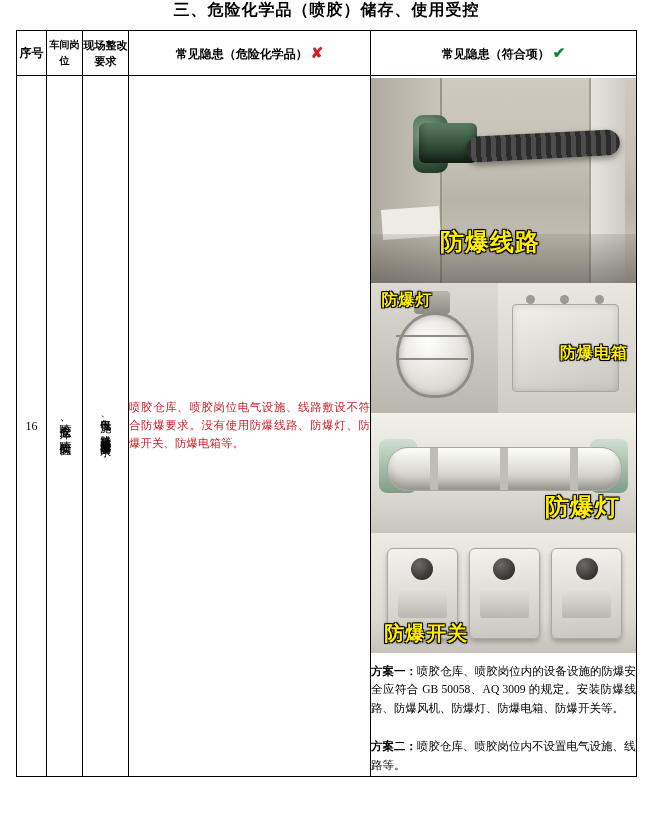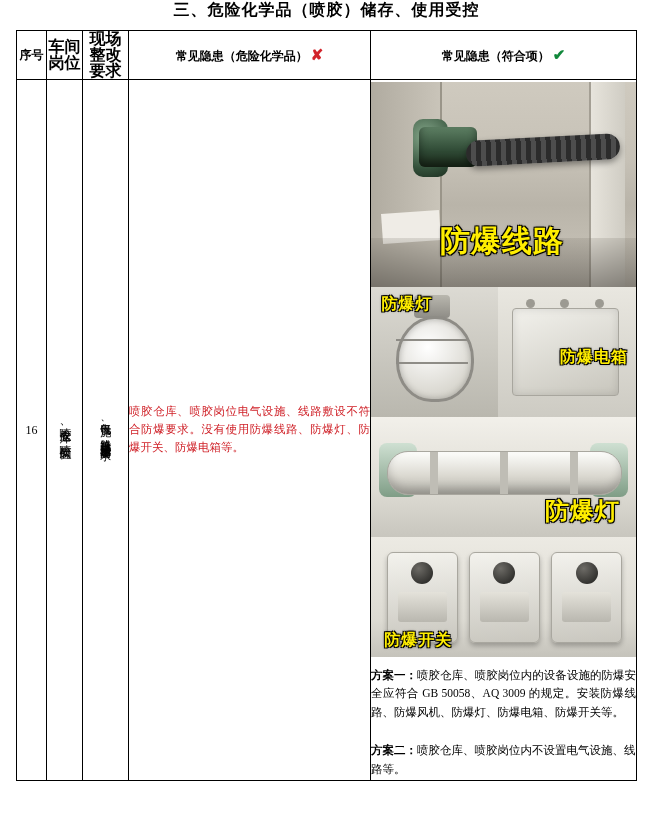--- a/index.html
+++ b/index.html
@@ -45,25 +45,25 @@
     font-weight: bold;
     height: 44px;
     line-height: 16px;
   }
   .hdr-sn {
     width: 30px;
     font-size: 12px;
   }
   .hdr-post {
     width: 36px;
-    font-size: 16px;
+    font-size: 10px;
   }
   .hdr-req {
     width: 46px;
-    font-size: 16px;
+    font-size: 11px;
   }
   .hdr-hazard {
     width: 240px;
   }
   .hdr-fix {
     width: 266px;
   }
   .vert {
     writing-mode: vertical-rl;
     text-orientation: upright;
@@ -241,25 +241,25 @@
   .label-yellow {
     position: absolute;
     color: #ffee00;
     font-weight: bold;
     font-family: "Liberation Sans", sans-serif;
     text-shadow: -1px -1px 0 #000, 1px -1px 0 #000, -1px 1px 0 #000, 1px 1px 0 #000,
                  0 0 3px rgba(0,0,0,.7);
     letter-spacing: 1px;
     white-space: nowrap;
   }
-  .lbl-line { left: 26%; bottom: 12%; font-size: 30px; }
+  .lbl-line { left: 26%; bottom: 12%; font-size: 24px; }
   .lbl-lamp { left: 4%; top: 5%; font-size: 16px; }
   .lbl-ebox { right: 3%; top: 46%; font-size: 16px; }
   .lbl-lamp2 { right: 6%; bottom: 8%; font-size: 24px; }
-  .lbl-switch { left: 5%; bottom: 5%; font-size: 16px; }
+  .lbl-switch { left: 5%; bottom: 5%; font-size: 20px; }
   .scheme {
     font-size: 11.5px;
     line-height: 1.6;
     text-align: justify;
     margin-top: 9px;
   }
   .scheme b { font-weight: bold; }
   .scheme-2 {
     margin-top: 20px;
     text-align: center;

